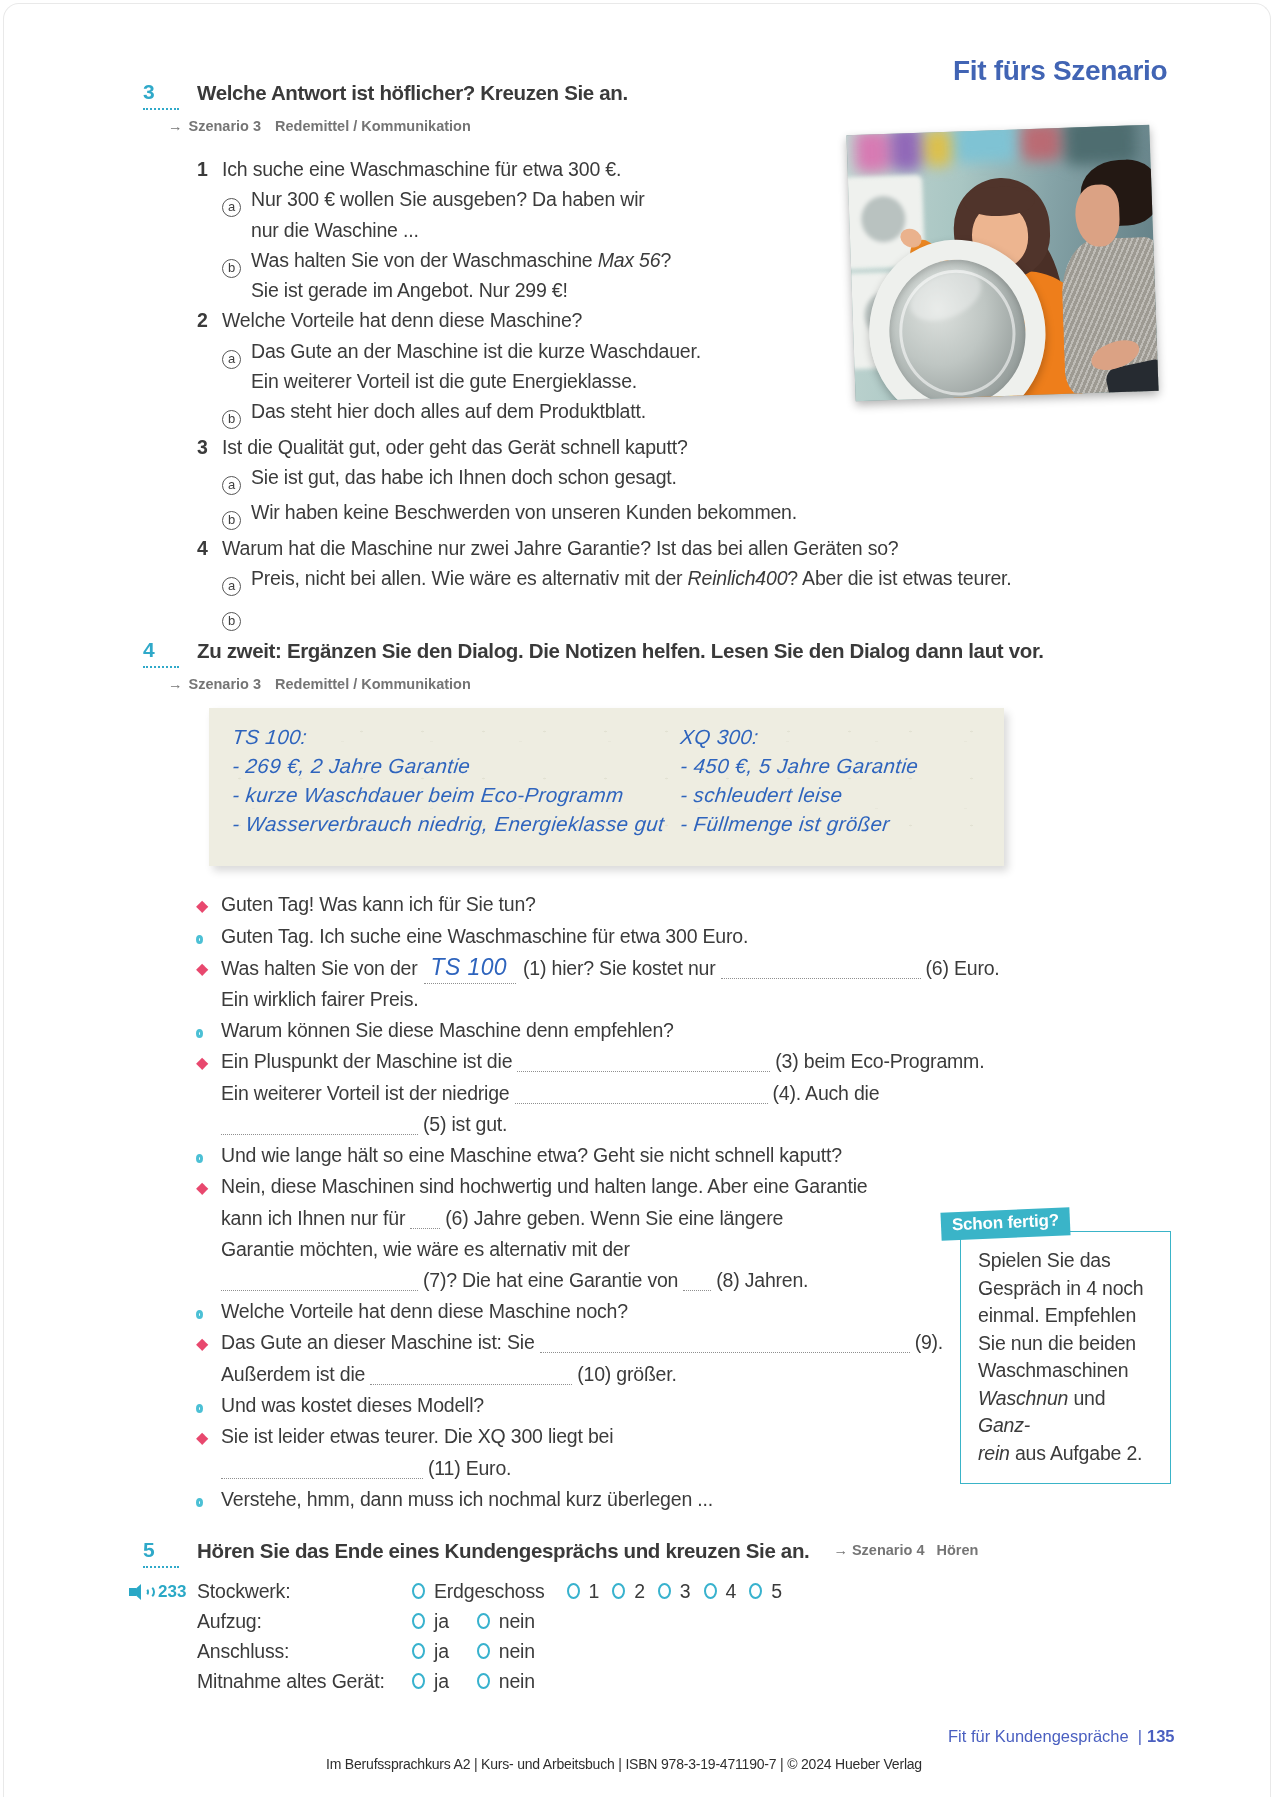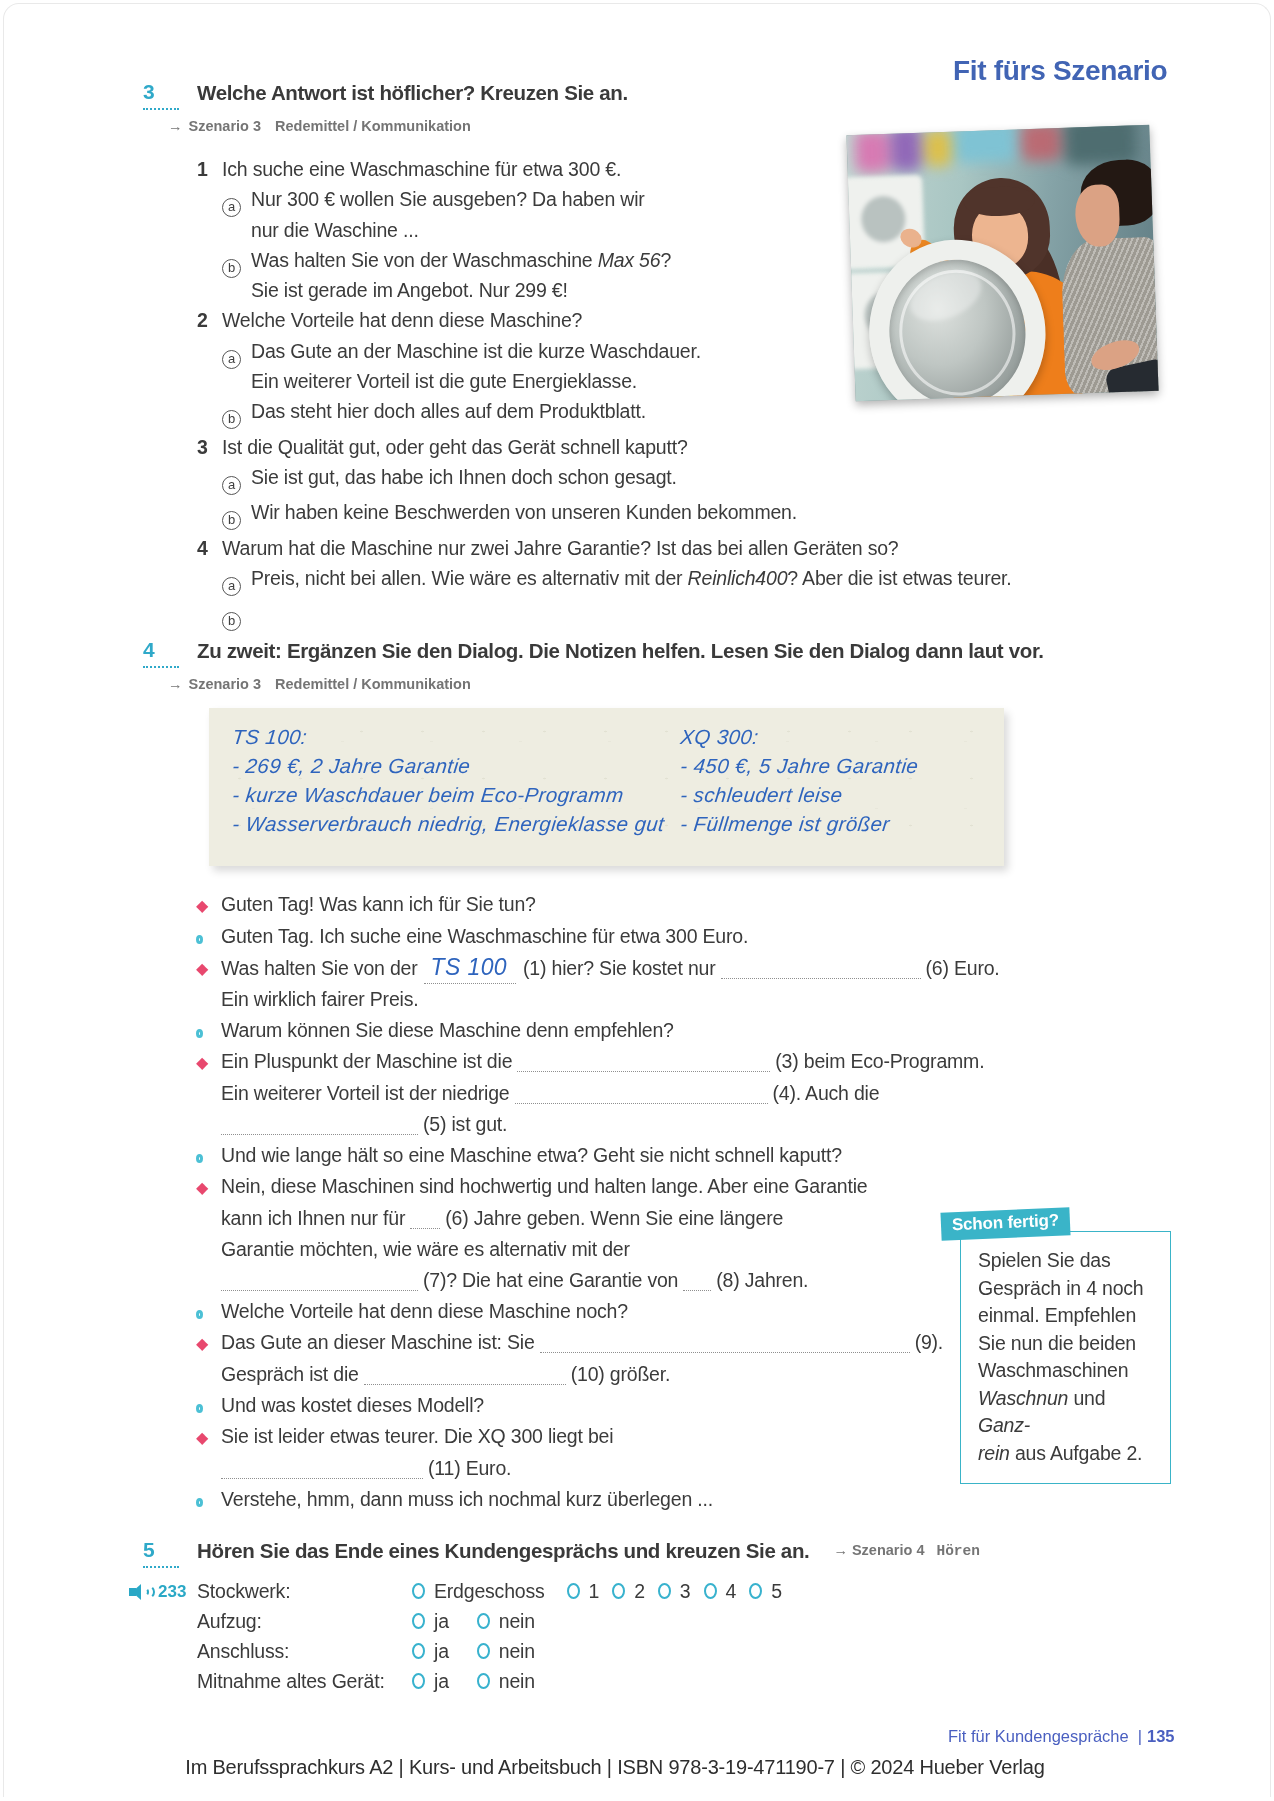--- a/index.html
+++ b/index.html
@@ -26,21 +26,21 @@
   #ex5 { top:1538px; }
   .ex-head { display:flex; align-items:flex-start; }
   .ex-num { width:54px; flex:none; }
   .ex-num span {
     display:inline-block; min-width:36px; padding-bottom:4px;
     border-bottom:2px dotted #2fa9c9;
     color:#2fa9c9; font-size:21px; font-weight:bold;
   }
   .ex-title { font-size:20.5px; font-weight:bold; color:#3a3a3a; letter-spacing:-0.35px; line-height:26px; }
   .ex-tag-inline { margin-left:24px; font-size:14.5px; color:#757575; font-weight:bold; padding-top:4px; white-space:nowrap; }
-  .ex-tag-inline .topic { margin-left:12px;font-family:Liberation Mono, monospace; }
+  .ex-tag-inline .topic { margin-left:12px; }
   .ex-tagline { margin:8px 0 0 25px; font-size:14.5px; font-weight:bold; color:#757575; }
   .ex-tagline .arrow { margin-right:6px; }
   .ex-tagline .topic { margin-left:14px; }
   
   .items { margin:20px 0 0 54px; font-size:19.5px; letter-spacing:-0.2px; line-height:30.3px; }
   .item { display:flex; }
   .item-num { width:25px; flex:none; font-weight:bold; }
   .item-body { flex:1; }
   .q, .ans-text { white-space:nowrap; }
   .ans { display:flex; }
@@ -115,21 +115,21 @@
   .spk { position:relative; width:24px; height:18px; margin-right:5px; }
   .spk-box { position:absolute; left:0; top:5px; width:7px; height:8px; background:#2aa8c6; }
   .spk-cone { position:absolute; left:3px; top:1px; width:0; height:0; border-right:9px solid #2aa8c6; border-top:8px solid transparent; border-bottom:8px solid transparent; }
   .wave { position:absolute; border:2px solid #2aa8c6; border-radius:50%; border-left-color:transparent; border-top-color:transparent; border-bottom-color:transparent; }
   .w-s { left:12px; top:5px; width:8px; height:8px; }
   .w-l { left:12px; top:2px; width:14px; height:14px; }
   
   .footer-right { position:absolute; top:1727px; left:948px; font-size:16.5px; color:#4a5fc0; white-space:nowrap; }
   .footer-right .sep { margin:0 5px 0 9px; }
   .footer-right .pnum { font-weight:bold; }
-  .footer-center { position:absolute; top:1756px; left:0; width:1230px; text-align:center; font-size:20px; color:#2e2e2e; letter-spacing:-0.2px; }
+  .footer-center { position:absolute; top:1756px; left:9px; width:1230px; text-align:center; font-size:14px; color:#2e2e2e; letter-spacing:-0.2px; }
   
   .photo {
     position:absolute; left:851px; top:130px; width:303px; height:266px;
     transform:rotate(-2deg); overflow:hidden; background:#8fa9a8;
     box-shadow:0 4px 10px rgba(0,0,0,0.3);
   }
   .ph-bg { position:absolute; inset:0; background:linear-gradient(100deg,#c2d6d2 0%,#a9c6c3 35%,#86a4a8 60%,#5f7b82 100%); }
   .ph-blobs { position:absolute; inset:-10px; filter:blur(7px); }
   .pb { position:absolute; border-radius:8px; }
   .pb1 { left:18px; top:6px; width:34px; height:42px; background:#d77ab3; }
@@ -360,21 +360,21 @@
   <div class="dlg-row">
     <span class="dlg-m"><span class="ring"></span></span>
     <span class="dlg-t">Welche Vorteile hat denn diese Maschine noch?</span>
   </div>
   <div class="dlg-row">
     <span class="dlg-m"><span class="diamond">◆</span></span>
     <span class="dlg-t"><span>Das Gute an dieser Maschine ist: Sie</span><span class="bl w370"></span><span>(9).</span></span>
   </div>
   <div class="dlg-row">
     <span class="dlg-m"></span>
-    <span class="dlg-t"><span>Gespräch ist die</span><span class="bl w202"></span><span>(10) größer.</span></span>
+    <span class="dlg-t"><span>Außerdem ist die</span><span class="bl w202"></span><span>(10) größer.</span></span>
   </div>
   <div class="dlg-row">
     <span class="dlg-m"><span class="ring"></span></span>
     <span class="dlg-t">Und was kostet dieses Modell?</span>
   </div>
   <div class="dlg-row">
     <span class="dlg-m"><span class="diamond">◆</span></span>
     <span class="dlg-t">Sie ist leider etwas teurer. Die XQ 300 liegt bei</span>
   </div>
   <div class="dlg-row">

